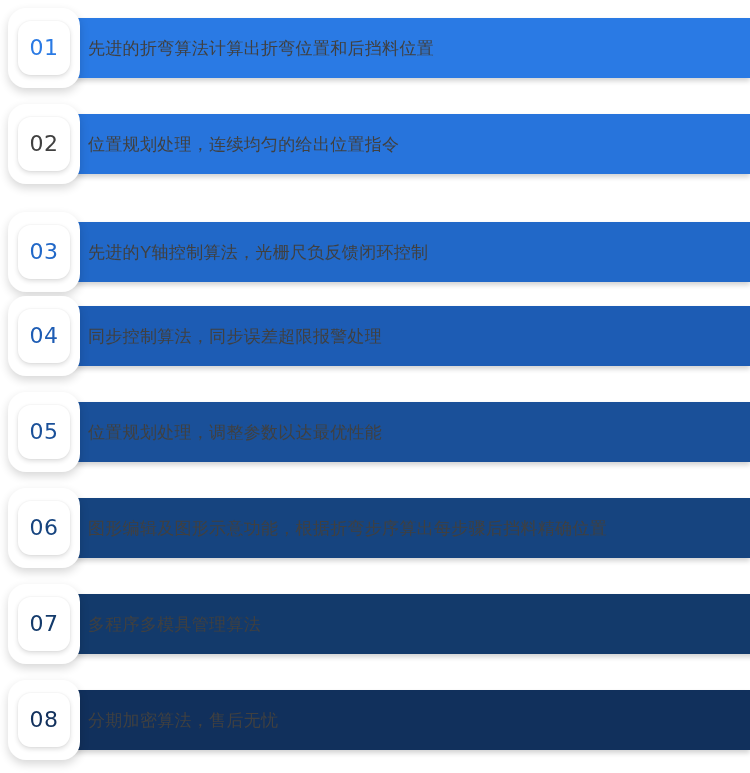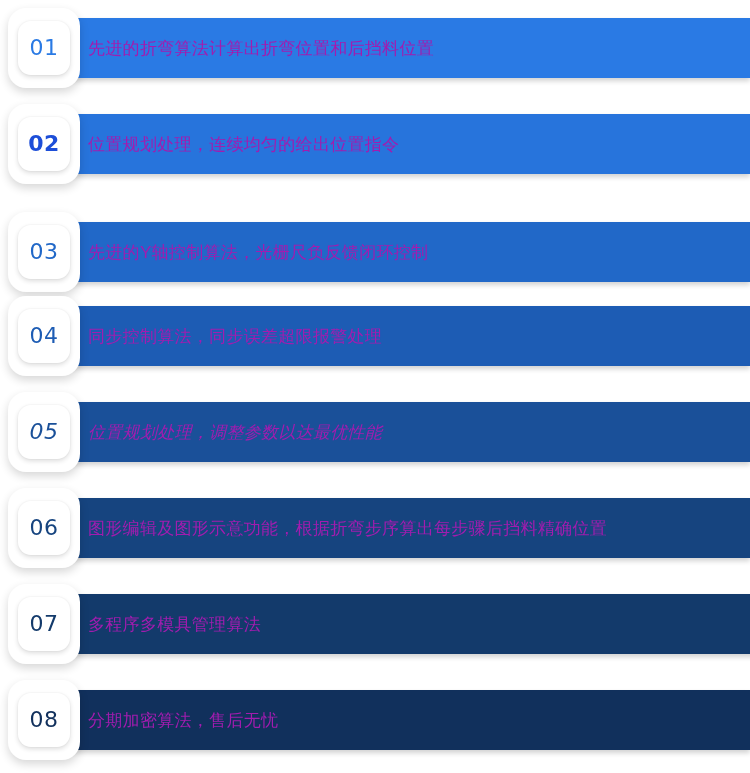--- a/index.html
+++ b/index.html
@@ -76,21 +76,21 @@
   }
 
   .row-text {
     position: absolute;
     left: 88px;
     top: 18px;
     height: 60px;
     right: 8px;
     display: flex;
     align-items: center;
-    color: #a21caf;
+    color: #404040;
     font-size: 17px;
     font-weight: 400;
     letter-spacing: 0.3px;
     white-space: nowrap;
     z-index: 3;
   }
 </style>
 </head>
 <body style="background: rgb(255, 255, 255);">
 
@@ -103,21 +103,21 @@
         <span class="row-number" style="color: rgb(42, 122, 228);">01</span>
       </div>
     </div>
     <div class="row-text">先进的折弯算法计算出折弯位置和后挡料位置</div>
   </div>
 
   <div class="feature-row" style="top:96px;">
     <div class="row-band" style="background: rgb(39, 116, 220);"></div>
     <div class="row-badge">
       <div class="row-badge-inner">
-        <span class="row-number" style="color: #1d4ed8; font-weight: bold;">02</span>
+        <span class="row-number" style="color: #404040;">02</span>
       </div>
     </div>
     <div class="row-text">位置规划处理，连续均匀的给出位置指令</div>
   </div>
 
   <div class="feature-row" style="top:204px;">
     <div class="row-band" style="background: rgb(33, 104, 200);"></div>
     <div class="row-badge">
       <div class="row-badge-inner">
         <span class="row-number" style="color: rgb(33, 104, 200);">03</span>
@@ -129,21 +129,21 @@
   <div class="feature-row" style="top:288px;">
     <div class="row-band" style="background: rgb(29, 92, 180);"></div>
     <div class="row-badge">
       <div class="row-badge-inner">
         <span class="row-number" style="color: rgb(29, 92, 180);">04</span>
       </div>
     </div>
     <div class="row-text">同步控制算法，同步误差超限报警处理</div>
   </div>
 
-  <div class="feature-row" style="top:384px;font-style:italic;">
+  <div class="feature-row" style="top:384px;">
     <div class="row-band" style="background: rgb(26, 80, 153);"></div>
     <div class="row-badge">
       <div class="row-badge-inner">
         <span class="row-number" style="color: rgb(26, 80, 153);">05</span>
       </div>
     </div>
     <div class="row-text">位置规划处理，调整参数以达最优性能</div>
   </div>
 
   <div class="feature-row" style="top:480px;">

